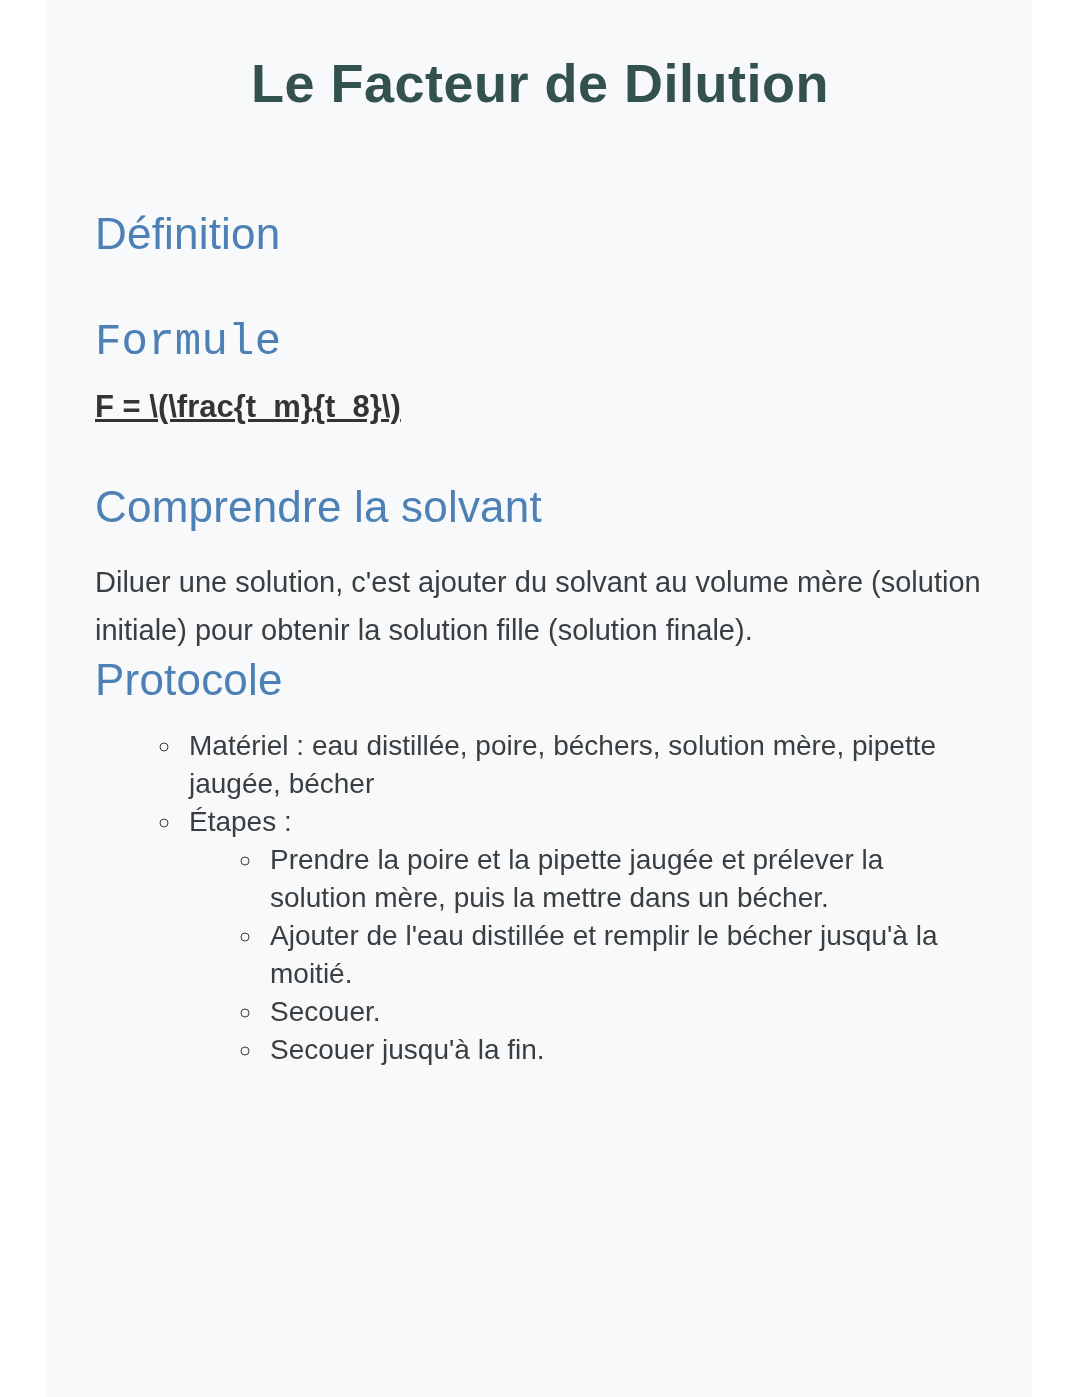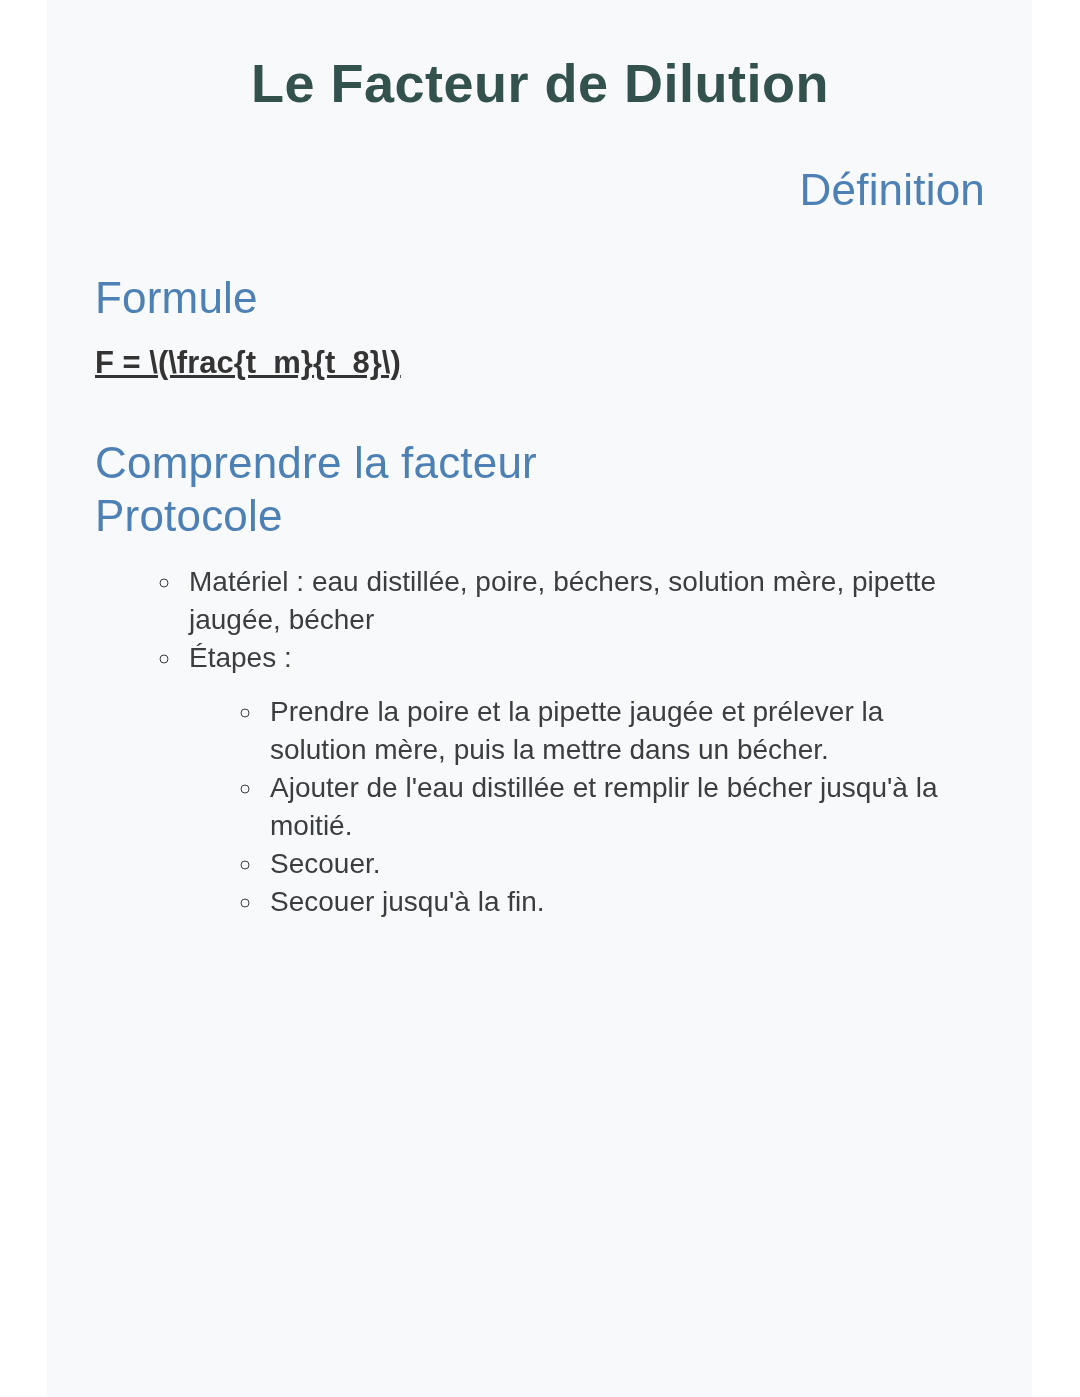--- a/index.html
+++ b/index.html
@@ -42,22 +42,22 @@
     color:var(--c-title);
     letter-spacing:0.5px;
   }
   h2.sec-heading{
     font-size:44px;
     line-height:1.2;
     font-weight:500;
     color:var(--c-heading);
     letter-spacing:0.2px;
   }
-  #sec-definition h2{ margin-top:46px;text-align:right; }
-  #sec-formule h2{ margin-top:56px; }
+  #sec-definition h2{ margin-top:90px; }
+  #sec-formule h2{ margin-top:56px;font-family:Liberation Mono, monospace; }
   #sec-comprendre h2{ margin-top:52px; }
   #sec-protocole h2{ }
   p.body-text{
     margin-top:24px;
     font-size:29px;
     line-height:48px;
     color:var(--c-body);
     max-width:900px;
   }
   p.formula-text{
@@ -77,21 +77,20 @@
     line-height:38px;
     color:var(--c-body);
   }
   ul.lvl1 > li{ padding-left:6px; }
   ul.lvl2{
     list-style:circle outside;
     padding-left:75px;
     font-size:28px;
     line-height:38px;
     color:var(--c-body);
-    margin-top:16px;
   }
   ul.lvl2 > li{ padding-left:6px; }
   .note{
     margin-top:28px;
     width:100%;
     background:var(--c-note-bg);
     border-left:7px solid var(--c-note-border);
     padding:22px 24px 22px 18px;
     font-size:29px;
     line-height:30px;
@@ -109,21 +108,22 @@
     <section id="sec-definition">
       <h2 class="sec-heading">Définition</h2>
     </section>
 
     <section id="sec-formule">
       <h2 class="sec-heading">Formule</h2>
       <p class="formula-text">F = \(\frac{t_m}{t_8}\)</p>
     </section>
 
     <section id="sec-comprendre">
-      <h2 class="sec-heading">Comprendre la facteur</h2>
+      <h2 class="sec-heading">Comprendre la solvant</h2>
+      <p class="body-text">Diluer une solution, c'est ajouter du solvant au volume mère (solution initiale) pour obtenir la solution fille (solution finale).</p>
     </section>
 
     <section id="sec-protocole">
       <h2 class="sec-heading">Protocole</h2>
 
       <ul class="lvl1">
         <li>Matériel : eau distillée, poire, béchers, solution mère, pipette jaugée, bécher</li>
         <li>
           <span>Étapes :</span>
           <ul class="lvl2">

